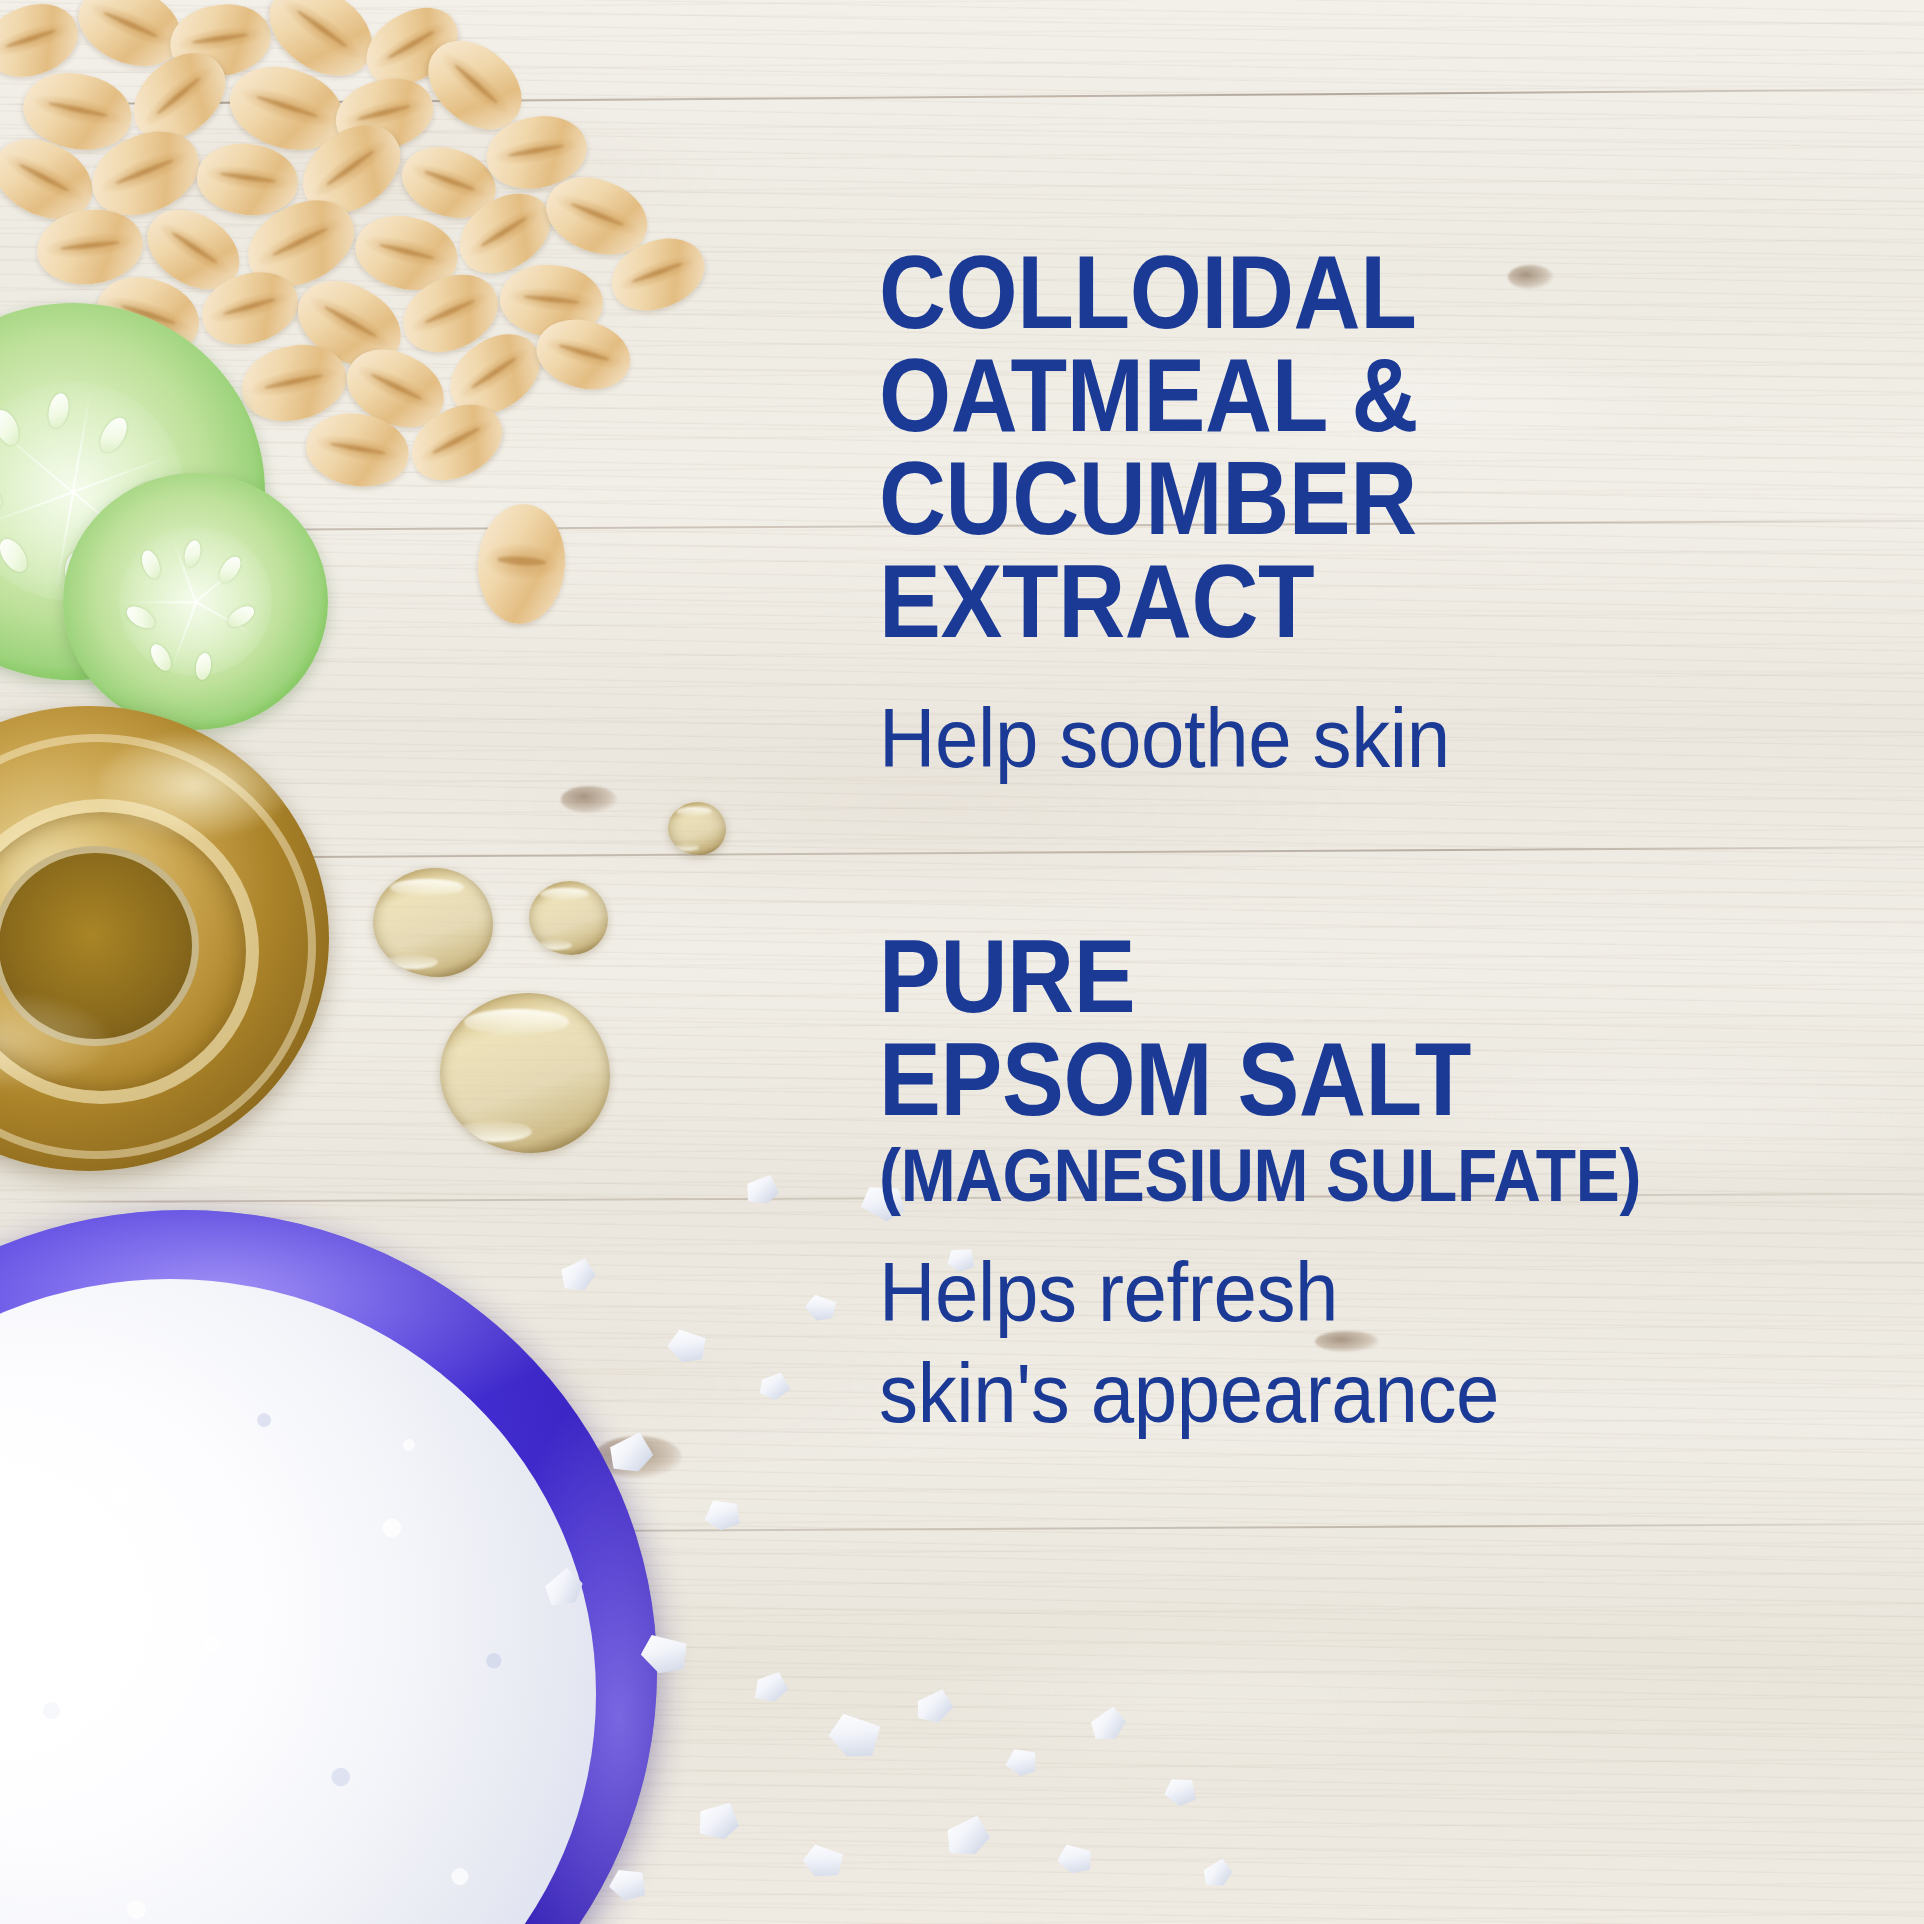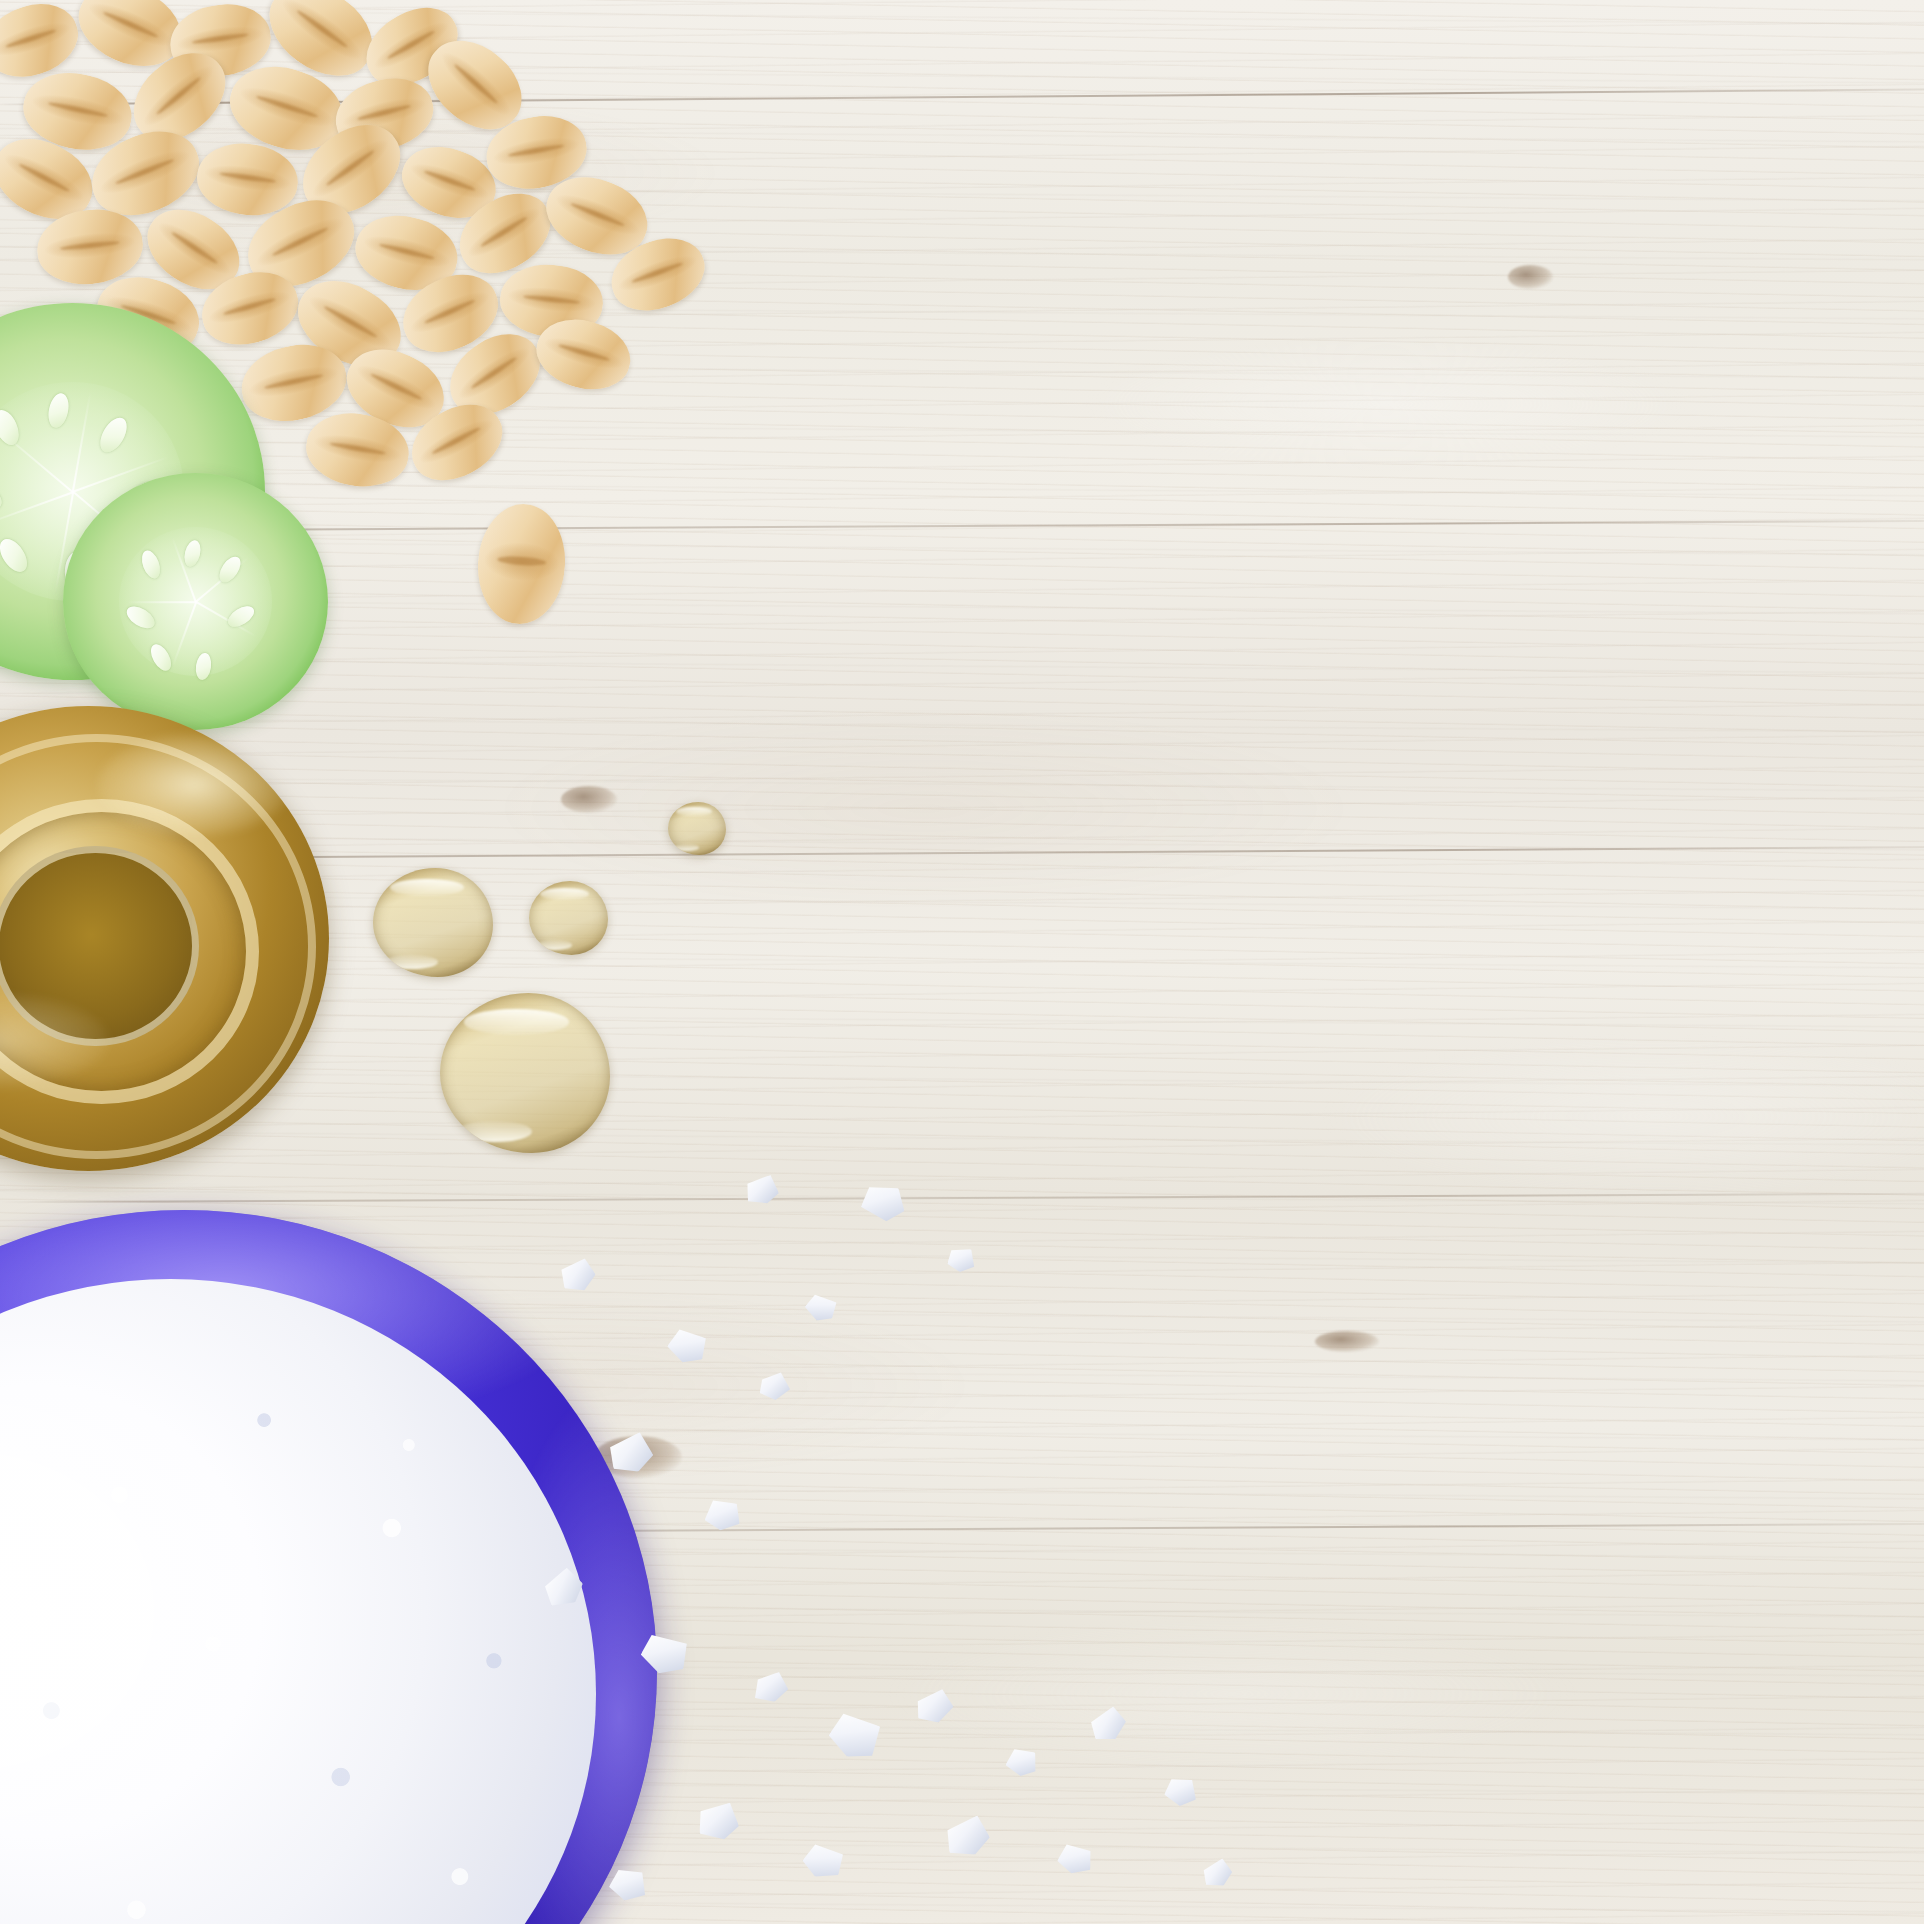--- a/index.html
+++ b/index.html
@@ -430,15 +430,34 @@
     <div class="crystal" style="left:1091px;top:1710px;width:35px;height:30.5px;clip-path:polygon(8% 18%,84% 0%,100% 62%,52% 100%,0% 74%);transform:rotate(-24deg);"></div>
     <div class="crystal" style="left:1165px;top:1777px;width:32px;height:29px;clip-path:polygon(14% 14%,78% 4%,100% 68%,54% 100%,0% 70%);transform:rotate(10deg);"></div>
     <div class="crystal" style="left:946px;top:1819px;width:43px;height:37px;clip-path:polygon(10% 16%,86% 0%,100% 66%,56% 100%,0% 76%);transform:rotate(-16deg);"></div>
     <div class="crystal" style="left:805px;top:1845px;width:38px;height:34px;clip-path:polygon(6% 20%,82% 2%,100% 60%,50% 100%,0% 80%);transform:rotate(32deg);"></div>
     <div class="crystal" style="left:698px;top:1805px;width:40px;height:35px;clip-path:polygon(12% 10%,88% 0%,100% 70%,58% 100%,0% 72%);transform:rotate(-10deg);"></div>
     <div class="crystal" style="left:1059px;top:1845px;width:34px;height:29px;clip-path:polygon(8% 14%,80% 4%,100% 64%,52% 100%,0% 78%);transform:rotate(22deg);"></div>
     <div class="crystal" style="left:1203px;top:1861px;width:29px;height:26px;clip-path:polygon(10% 18%,84% 0%,100% 62%,56% 100%,0% 74%);transform:rotate(-20deg);"></div>
     <div class="crystal" style="left:610px;top:1869px;width:37px;height:32px;clip-path:polygon(14% 12%,78% 2%,100% 68%,50% 100%,0% 70%);transform:rotate(14deg);"></div>
   </div>
 
+  <div class="copy">
+
+    <div>
+      <h1 class="headline block-a-head">COLLOIDAL
+OATMEAL &amp;
+CUCUMBER
+EXTRACT</h1>
+      <p class="subline block-a-sub">Help soothe skin</p>
+    </div>
+
+    <div>
+      <h1 class="headline block-b-head">PURE
+EPSOM SALT</h1>
+      <p class="block-b-paren">(MAGNESIUM SULFATE)</p>
+      <p class="subline block-b-sub">Helps refresh
+skin's appearance</p>
+    </div>
+
+  </div>
 
 </div>
 
 
 </body></html>

